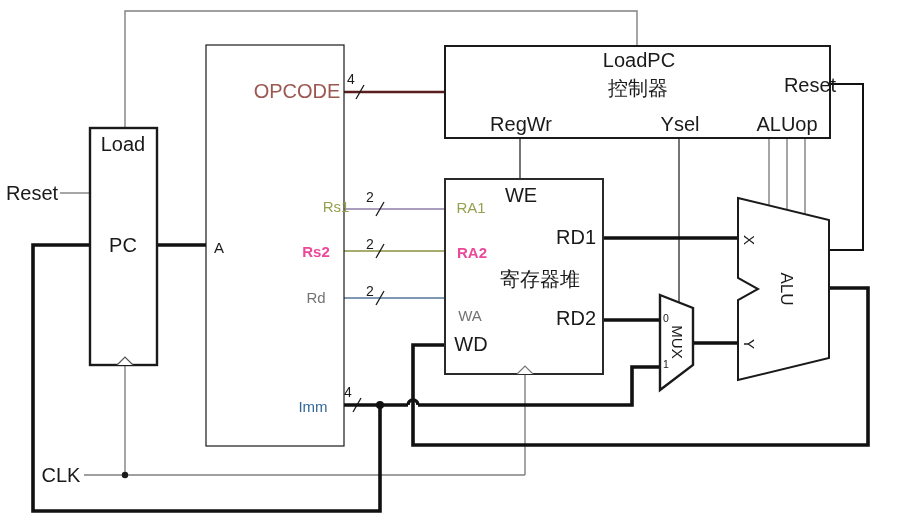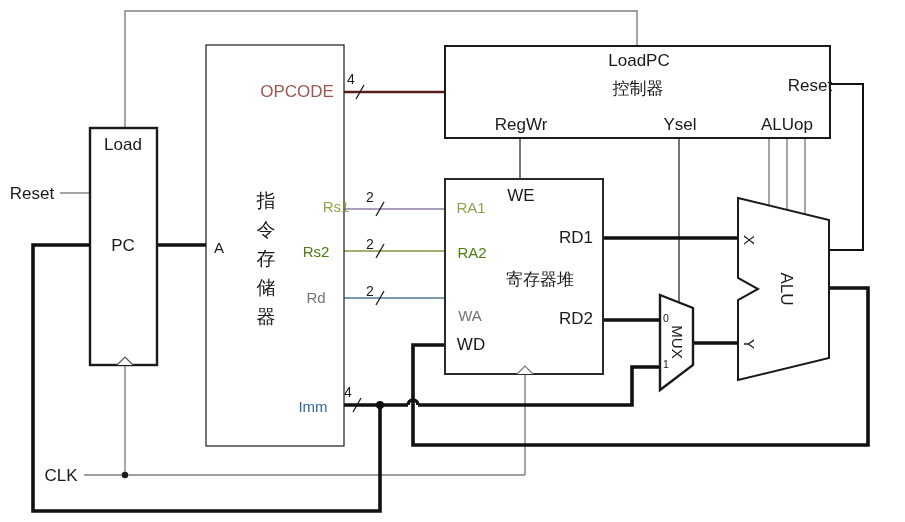--- a/index.html
+++ b/index.html
@@ -1,29 +1,29 @@
 <!DOCTYPE html>
 <html><head>
 <meta charset="utf-8">
 <style>
   html,body{margin:0;padding:0;background:#ffffff;}
   #canvas{position:relative;width:905px;height:522px;background:#ffffff;overflow:hidden;
           font-family:"Liberation Sans",sans-serif;color:#1a1a1a;}
   #wires{position:absolute;left:0;top:0;}
   .lbl{position:absolute;transform:translate(-50%,-50%);white-space:nowrap;
-       font-size:17px;line-height:1;}
+       font-size:20px;line-height:1;}
   .port{font-size:15px;}
   .busnum{font-size:14px;}
   .muxnum{font-size:10.5px;}
   .rot{transform:translate(-50%,-50%) rotate(90deg);}
   .vtext{position:absolute;width:22px;font-size:19px;line-height:29px;
          word-break:break-all;text-align:center;transform:none;white-space:normal;}
   .c-opcode{color:#9c5751;}
   .c-rs1{color:#97a04e;}
-  .c-rs2{color:#4d7c0f;}
+  .c-rs2{color:#ec4899;font-weight:bold;}
   .c-rd{color:#737373;}
   .c-imm{color:#33689b;}
 </style>
 </head>
 <body>
 
 <div id="canvas">
 
   <svg id="wires" width="905" height="522" viewBox="0 0 905 522">
 
@@ -78,21 +78,20 @@
   </svg>
 
   <div class="lbl" style="left:32px;top:193px;">Reset</div>
   <div class="lbl" style="left:61px;top:475px;">CLK</div>
 
   <div class="lbl" style="left:123px;top:144px;">Load</div>
   <div class="lbl" style="left:123px;top:245px;">PC</div>
 
   <div class="lbl port" style="left:219px;top:247px;">A</div>
   <div class="lbl c-opcode" style="left:297px;top:91px;">OPCODE</div>
-  <div class="vtext" style="left:255px;top:186px;">指令存储器</div>
   <div class="lbl port c-rs1" style="left:336px;top:206px;">Rs1</div>
   <div class="lbl port c-rs2" style="left:316px;top:251px;">Rs2</div>
   <div class="lbl port c-rd" style="left:316px;top:297px;">Rd</div>
   <div class="lbl port c-imm" style="left:313px;top:406px;">Imm</div>
 
   <div class="lbl busnum" style="left:351px;top:79px;">4</div>
   <div class="lbl busnum" style="left:370px;top:197px;">2</div>
   <div class="lbl busnum" style="left:370px;top:244px;">2</div>
   <div class="lbl busnum" style="left:370px;top:291px;">2</div>
   <div class="lbl busnum" style="left:348px;top:392px;">4</div>

